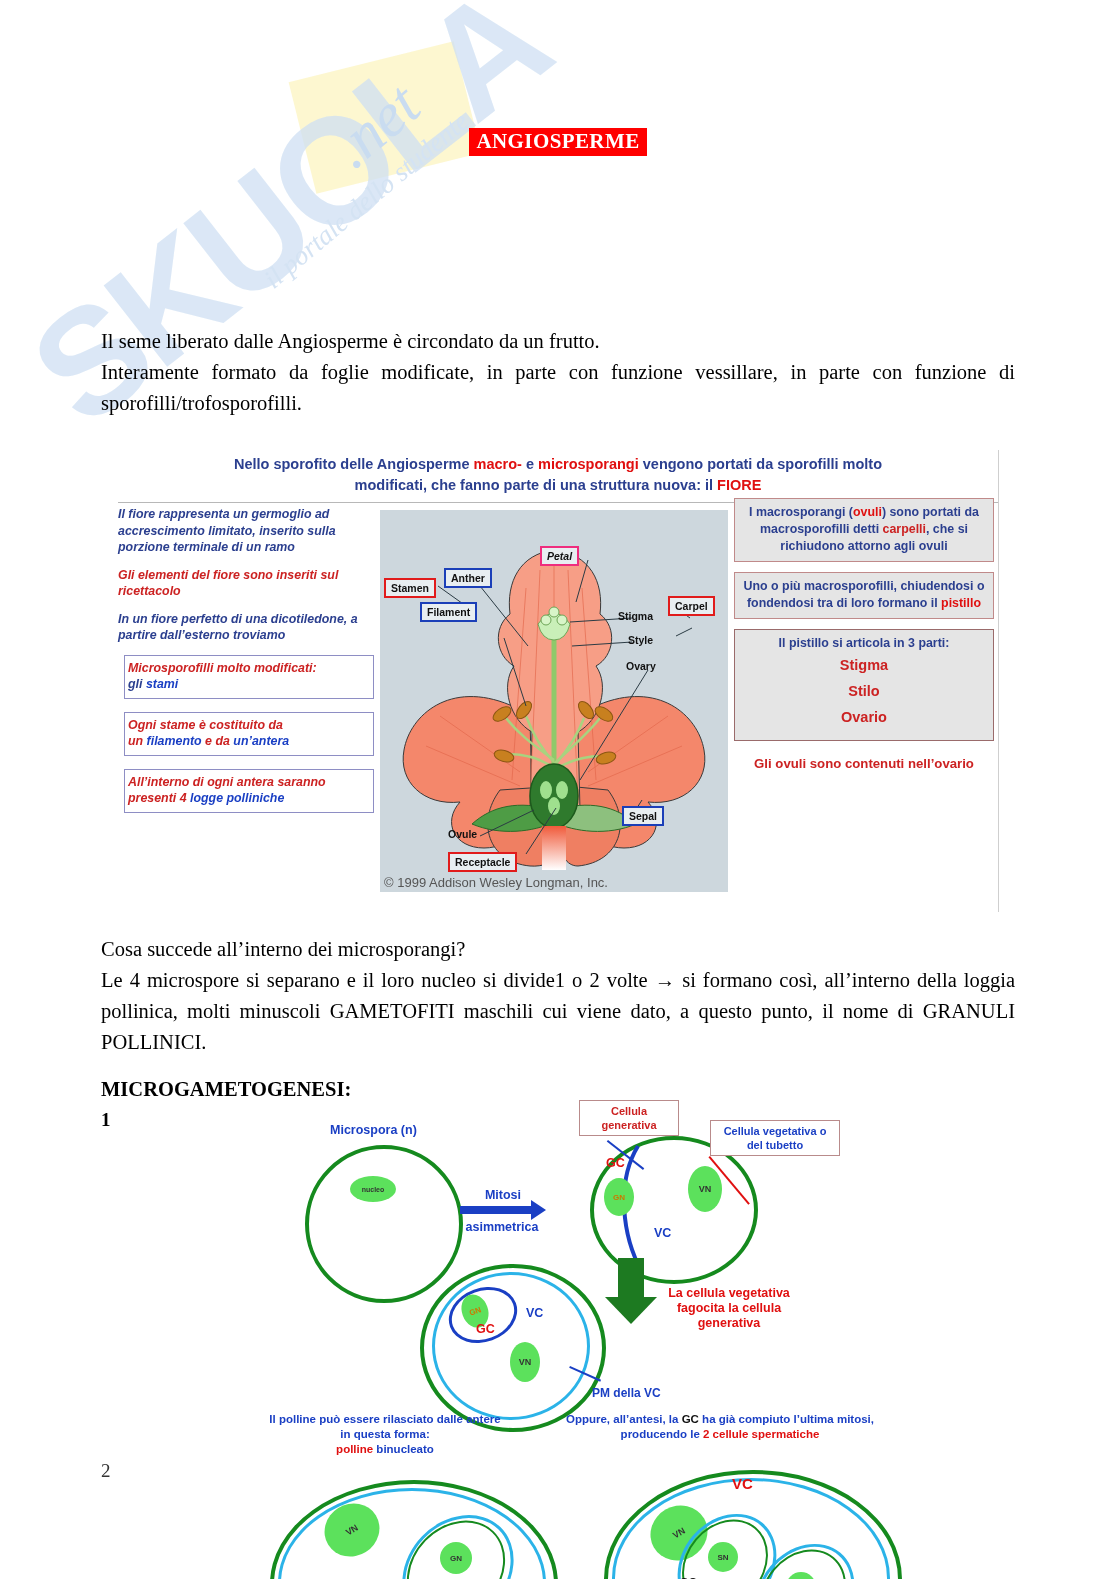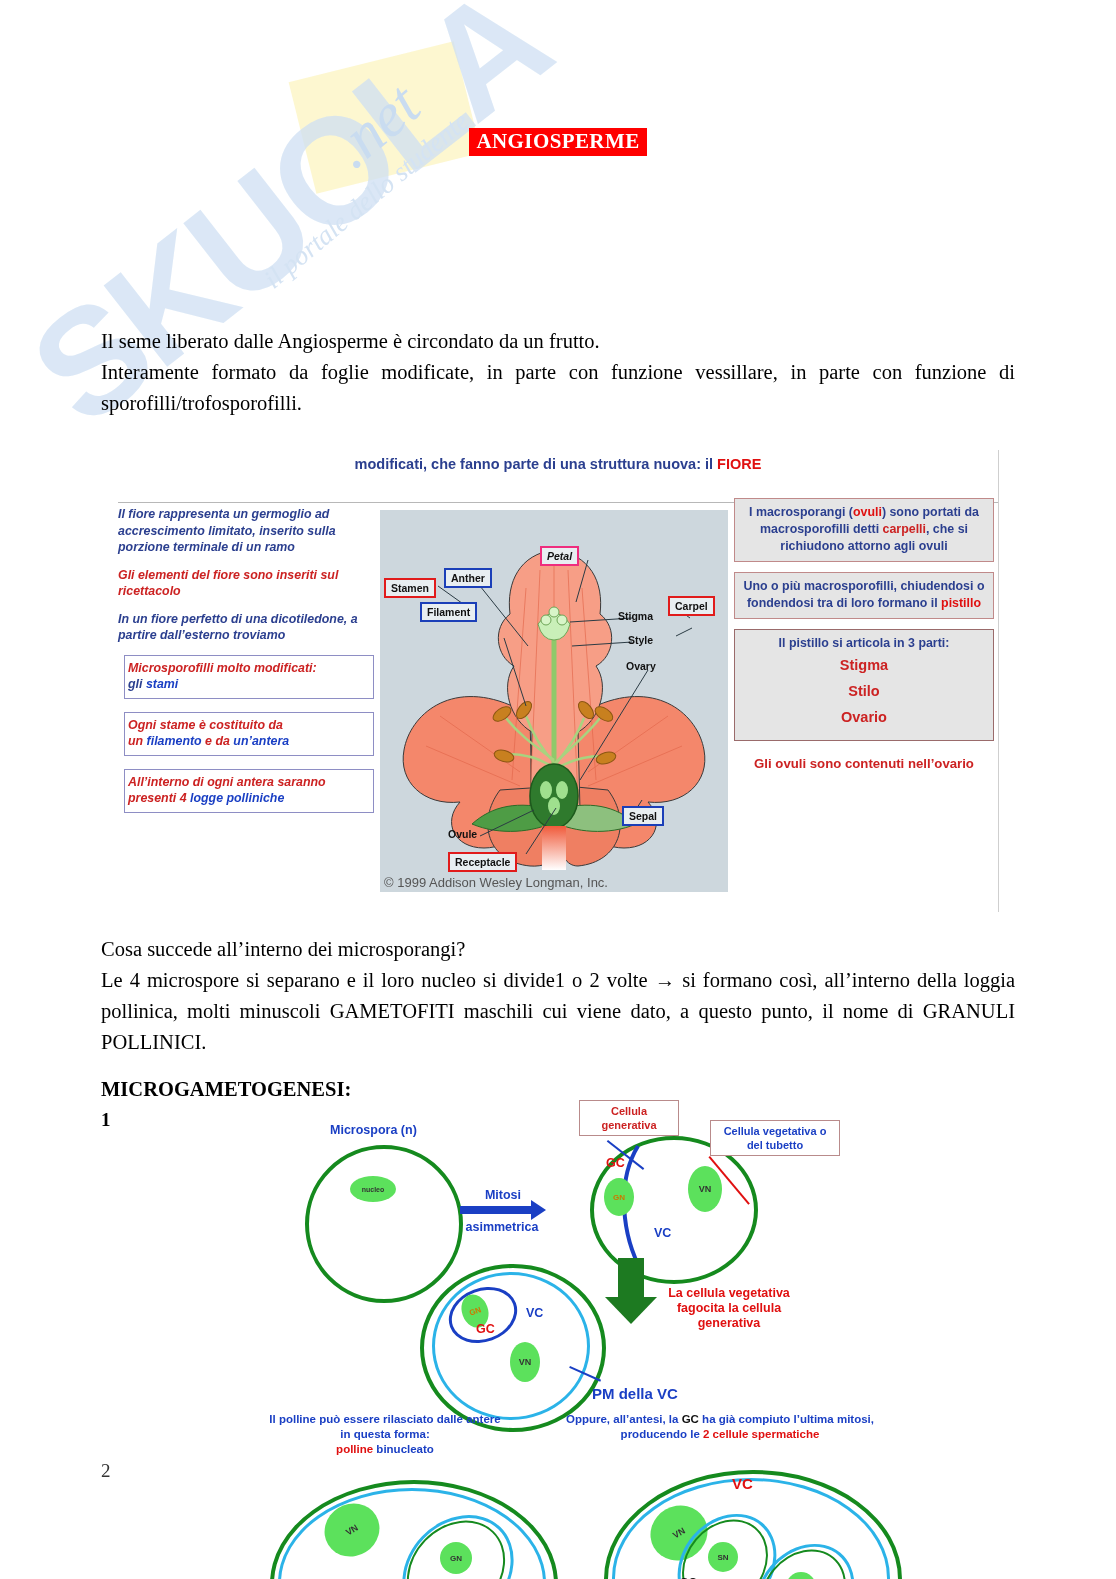--- a/index.html
+++ b/index.html
@@ -319,20 +319,21 @@
   </div>
 
   <div class="para" style="top:198px;">
     <p class="nj">Il seme liberato dalle Angiosperme è circondato da un frutto.</p>
     <p>Interamente formato da foglie modificate, in parte con funzione vessillare, in parte con funzione di sporofilli/trofosporofilli.</p>
   </div>
 
   <div class="slide1">
 
     <div class="s1-head">
+      <div><span>Nello sporofito delle Angiosperme </span><span class="r">macro-</span><span> e </span><span class="r">microsporangi</span><span> vengono portati  da sporofilli molto</span></div>
       <div><span>modificati, che fanno parte di una struttura nuova: il </span><span class="r">FIORE</span></div>
     </div>
     <div class="s1-rule"></div>
 
     <div class="s1-left">
       <div class="tb-plain">Il fiore rappresenta un germoglio ad accrescimento limitato, inserito sulla porzione terminale di un ramo</div>
       <div class="tb-plain red">Gli elementi del fiore sono inseriti sul ricettacolo</div>
       <div class="tb-plain">In un fiore perfetto di una dicotiledone,  a partire dall’esterno troviamo</div>
       <div class="tb-box">
         <span>Microsporofilli molto modificati:</span><br>
@@ -493,21 +494,21 @@
     <div class="thin-line" style="left:368px;top:22px;width:46px;transform:rotate(38deg);height:2px;background:#1a3fc4;"></div>
     <div class="thin-line redl" style="left:470px;top:38px;width:62px;transform:rotate(50deg);"></div>
 
     <div class="cell green-ring" style="left:180px;top:146px;width:178px;height:160px;"></div>
     <div class="cell cyan-ring" style="left:192px;top:154px;width:152px;height:142px;"></div>
     <div class="cell blue-ring" style="left:208px;top:170px;width:64px;height:48px;transform:rotate(-20deg);"></div>
     <div class="nucleus" style="left:222px;top:176px;width:26px;height:34px;font-size:8px;color:#cc7700;transform:rotate(-20deg);">GN</div>
     <div class="t red" style="left:236px;top:204px;">GC</div>
     <div class="nucleus" style="left:270px;top:224px;width:30px;height:40px;">VN</div>
     <div class="t blue" style="left:286px;top:188px;">VC</div>
-    <div class="t blue" style="left:352px;top:268px;font-size:15px;">PM della VC</div>
+    <div class="t blue" style="left:352px;top:268px;font-size:12px;">PM della VC</div>
     <div class="thin-line" style="left:330px;top:248px;width:34px;transform:rotate(24deg);height:2px;"></div>
 
     <div class="arrow-green" style="left:378px;top:140px;"></div>
     <div class="t red" style="left:404px;top:168px;width:170px;text-align:center;white-space:normal;">La cellula vegetativa fagocita la cellula generativa</div>
 
     <div class="t blue c" style="left:10px;top:294px;width:270px;white-space:normal;font-size:11.5px;">
       <span>Il polline può essere rilasciato dalle antere</span><br>
       <span>in questa forma:</span><br>
       <span class="" style="color:#e01010;">polline </span><span style="color:#1a3fc4;">binucleato</span>
     </div>

